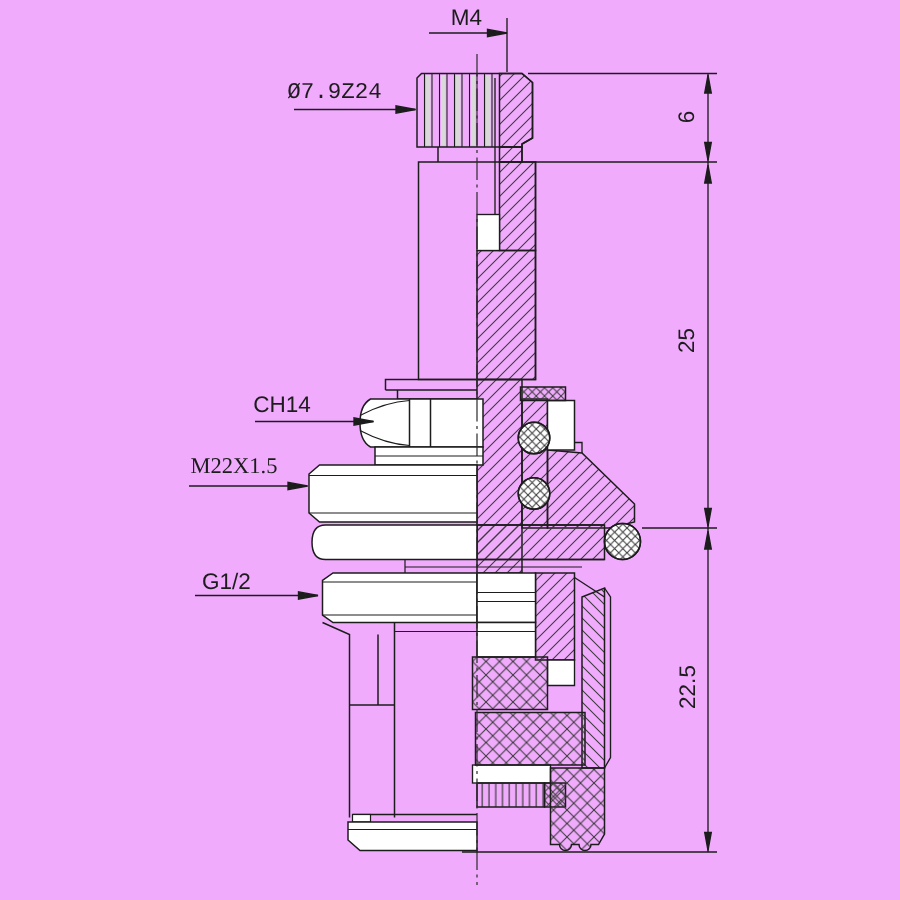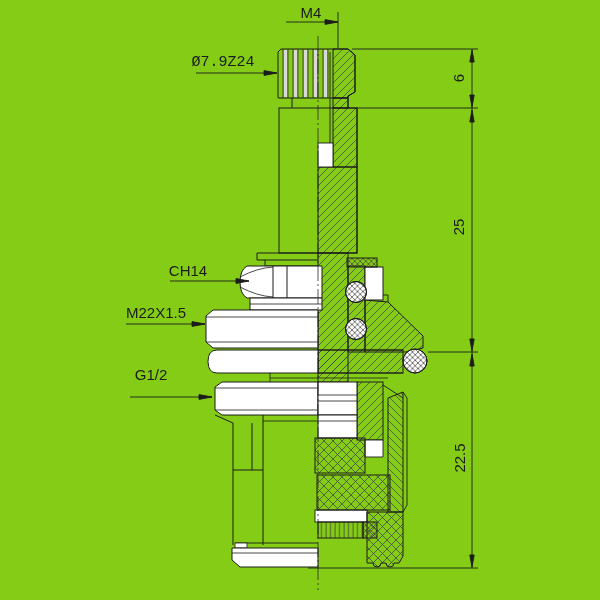--- a/index.html
+++ b/index.html
@@ -1,16 +1,16 @@
 <!DOCTYPE html>
 <html><head>
 <meta charset="utf-8">
 <style>
   html,body{margin:0;padding:0;background:#ffffff;}
-  .stage{position:relative;width:600px;height:600px;background:#84cc16;overflow:hidden;
+  .stage{position:relative;width:600px;height:600px;background:#f0abfc;overflow:hidden;
          font-family:"Liberation Sans", sans-serif;color:#1c1c1c;}
   .lbl{position:absolute;transform:translate(-50%,-50%);font-size:15px;line-height:1;
        white-space:nowrap;letter-spacing:0;}
   .lbl.rot{transform:translate(-50%,-50%) rotate(-90deg);}
   svg{position:absolute;left:0;top:0;}
 </style>
 </head>
 <body>
 
 <div class="stage">
@@ -160,20 +160,20 @@
     <path d="M126,324 L205,324" fill="none"></path>
     <polygon points="205,324 192,321.6 192,326.4"></polygon>
     <path d="M130,397 L212,397" fill="none"></path>
     <polygon points="212,397 199,394.6 199,399.4"></polygon>
   </g>
 </svg>
 
 <div class="lbl" style="left:311px;top:12px;">M4</div>
 <div class="lbl" style="left:223px;top:62px;font-family:Liberation Mono, monospace;">Ø7.9Z24</div>
 <div class="lbl" style="left:188px;top:270px;">CH14</div>
-<div class="lbl" style="left:156px;top:312px;">M22X1.5</div>
-<div class="lbl" style="left:151px;top:374px;">G1/2</div>
+<div class="lbl" style="left:156px;top:312px;font-family:Liberation Serif, serif;">M22X1.5</div>
+<div class="lbl" style="left:151px;top:388px;">G1/2</div>
 
 <div class="lbl rot" style="left:458px;top:78px;">6</div>
 <div class="lbl rot" style="left:458px;top:227px;">25</div>
 <div class="lbl rot" style="left:459px;top:458px;">22.5</div>
 
 </div>
 
 </body></html>

